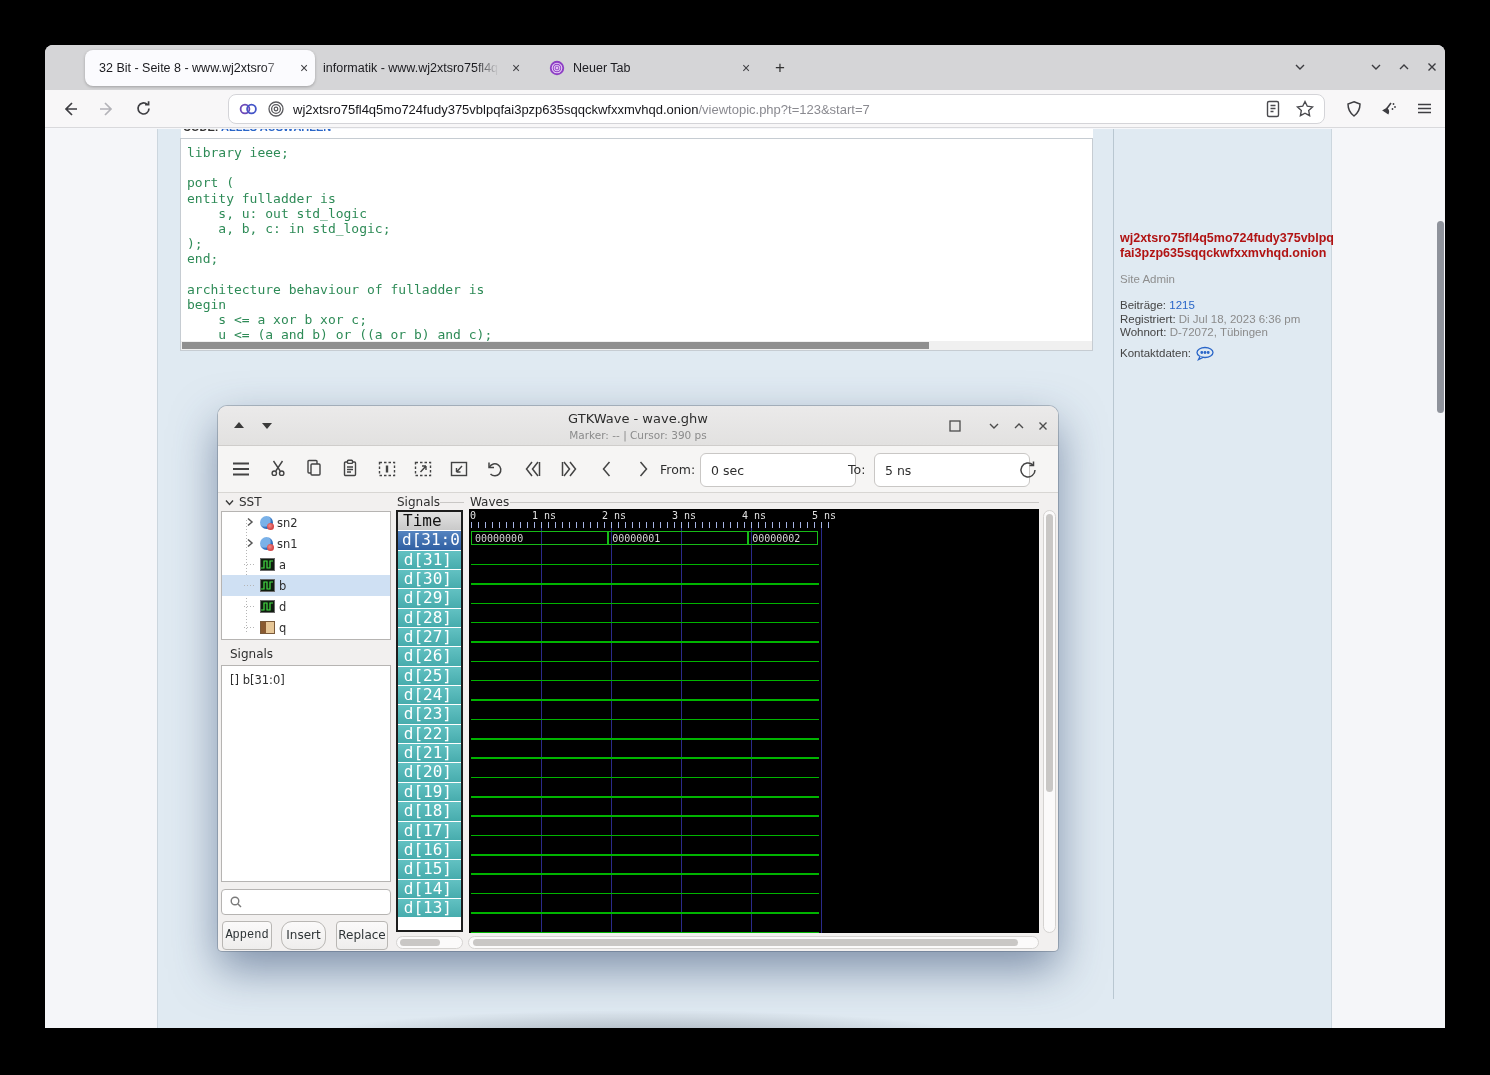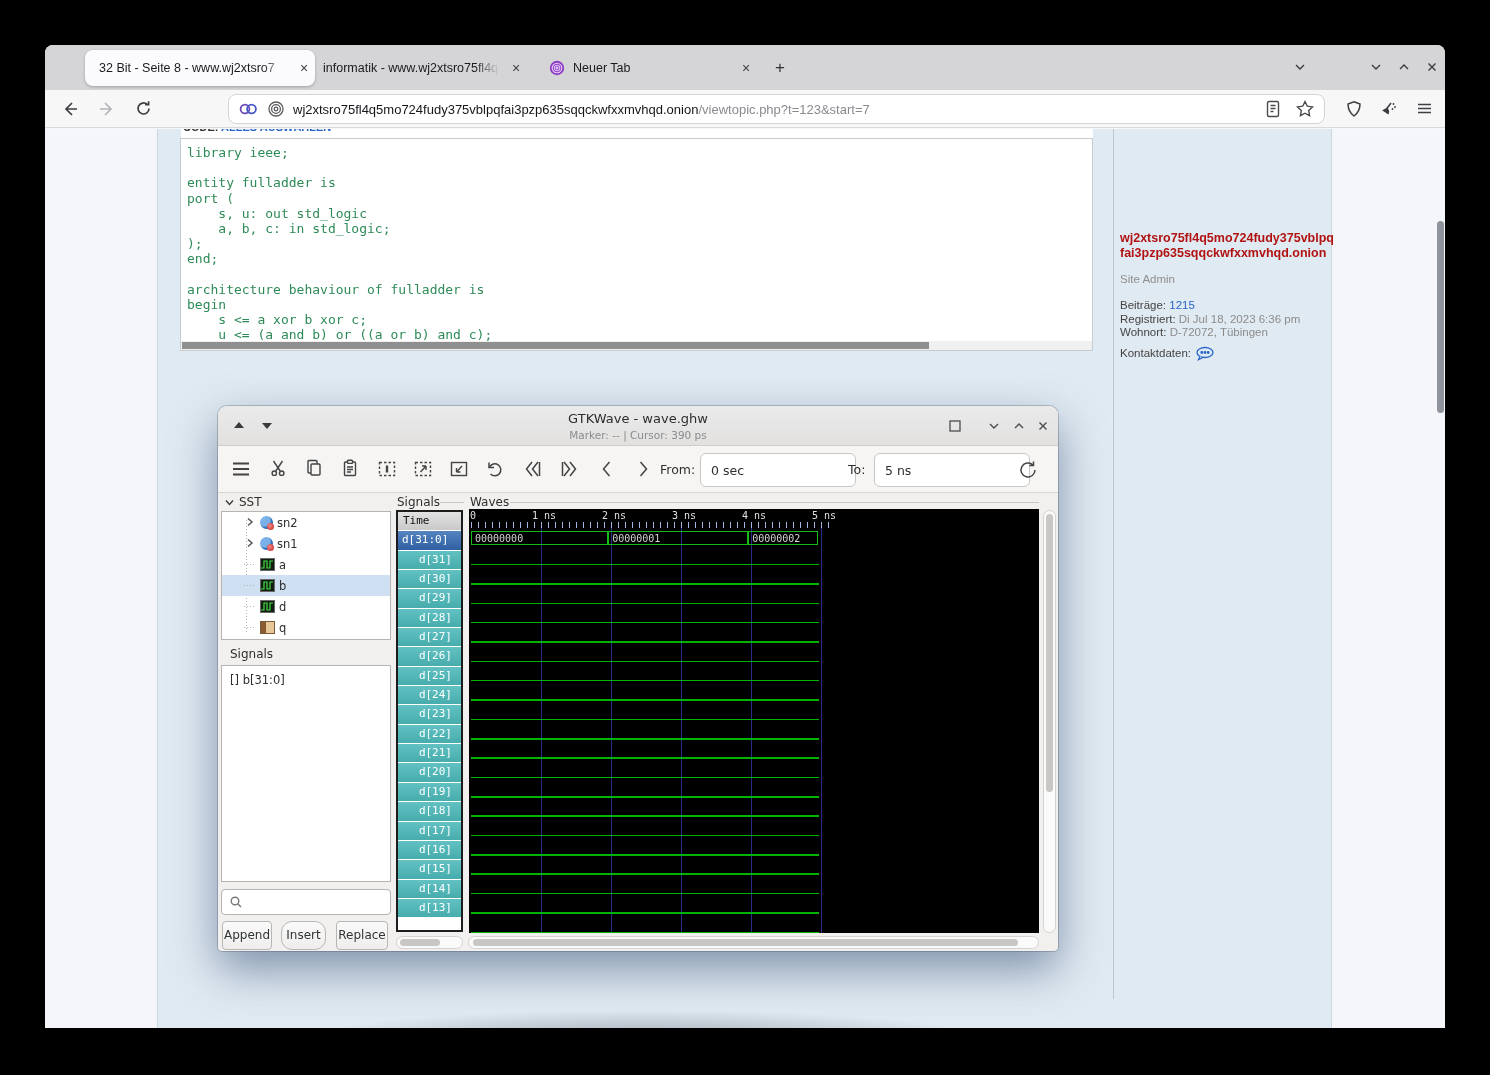--- a/index.html
+++ b/index.html
@@ -135,21 +135,21 @@
 .gw-btn { position:absolute; top:428px; height:29px; background:linear-gradient(#fbfafa,#eeedec);
   border:1px solid #b9b7b4; border-radius:4px; font-size:12px; color:#2e3436;
   text-align:center; line-height:27px; }
 
 
 #sig-legend { position:absolute; left:179px; top:2px; font-size:12px; color:#2e2e2e; }
 .legend-line { position:absolute; top:9px; height:1px; background:#c9c7c5; }
 #sig-box { position:absolute; left:178px; top:17px; width:67px; height:422px;
   background:#fff; border:2px solid #1c1c1c; overflow:hidden; }
 .sig-row { height:18.35px; margin-bottom:1px; font-family:"DejaVu Sans Mono", monospace;
-  font-size:11px; line-height:18px; color:#fff; white-space:nowrap; }
+  font-size:16px; line-height:18px; color:#fff; white-space:nowrap; }
 .sig-row.time { background:linear-gradient(#e2e2e2,#c9c9c9); color:#111; padding-left:5px; }
 .sig-row.bus { background:linear-gradient(#5584c0,#2f5fa2); padding-left:4px; }
 .sig-row.bit { background:linear-gradient(#62c1c2,#47acad); text-align:right; padding-right:9px; }
 
 
 #waves-legend { position:absolute; left:252px; top:2px; font-size:12px; color:#2e2e2e; }
 #wave-canvas { position:absolute; left:251px; top:16px; width:570px; height:424px;
   background:#000; overflow:hidden; }
 .tl-label { position:absolute; top:1px; font-family:"DejaVu Sans Mono", monospace;
   font-size:10px; color:#e2e2e2; white-space:nowrap; }
@@ -285,22 +285,22 @@
 
     <div id="code-header">
       <span class="lbl">CODE:</span>
       <a href="#">ALLES AUSWÄHLEN</a>
     </div>
 
     <div id="codebox">
       <div class="inner">
           <div class="code-line">library ieee;</div>
           <div class="code-line"> </div>
+          <div class="code-line">port (</div>
           <div class="code-line">entity fulladder is</div>
-          <div class="code-line">port (</div>
           <div class="code-line">    s, u: out std_logic</div>
           <div class="code-line">    a, b, c: in std_logic;</div>
           <div class="code-line">);</div>
           <div class="code-line">end;</div>
           <div class="code-line"> </div>
           <div class="code-line">architecture behaviour of fulladder is</div>
           <div class="code-line">begin</div>
           <div class="code-line">    s &lt;= a xor b xor c;</div>
           <div class="code-line">    u &lt;= (a and b) or ((a or b) and c);</div>
         </div>
@@ -484,21 +484,21 @@
         <div id="signals-legend2">Signals</div>
         <div id="sst-list">
           <div class="item">[] b[31:0]</div>
         </div>
         <div id="sst-search">
           <svg width="14" height="14" viewBox="0 0 14 14" fill="none" stroke="#7a7a7a" stroke-width="1.4">
             <circle cx="6" cy="6" r="3.8"></circle>
               <path d="M9 9 l3 3"></path>
             </svg>
         </div>
-        <div class="gw-btn" style="left:4px; width:50px;">Append</div>
+        <div class="gw-btn" style="left:4px; width:50px;font-family:Liberation Mono, monospace;">Append</div>
         <div class="gw-btn" style="left:63px; width:45px;border-radius:11px;">Insert</div>
         <div class="gw-btn" style="left:118px; width:52px;">Replace</div>
 
         <div id="sig-legend">Signals</div>
         <div class="legend-line" style="left:222px; width:24px;"></div>
         <div id="sig-box">
             <div class="sig-row time">Time</div>
             <div class="sig-row bus">d[31:0]</div>
             <div class="sig-row bit">d[31]</div>
             <div class="sig-row bit">d[30]</div>

